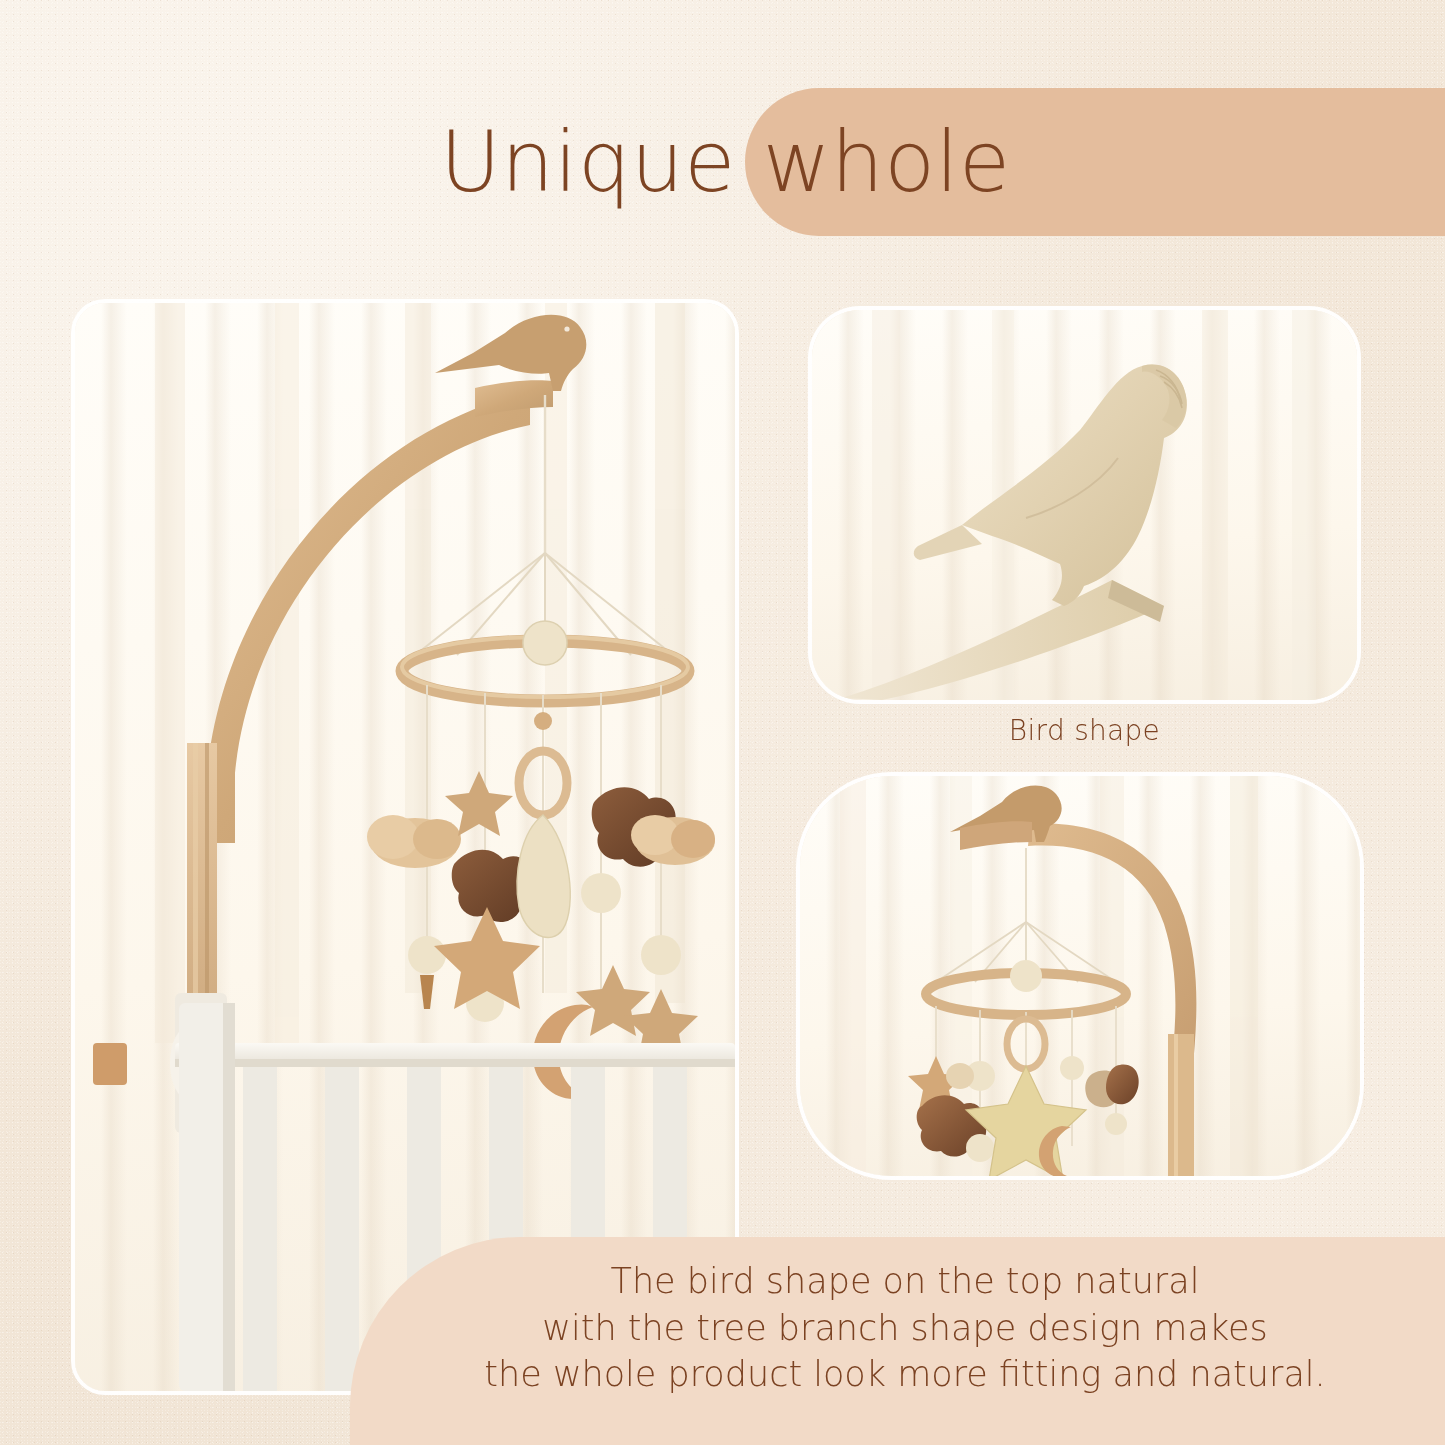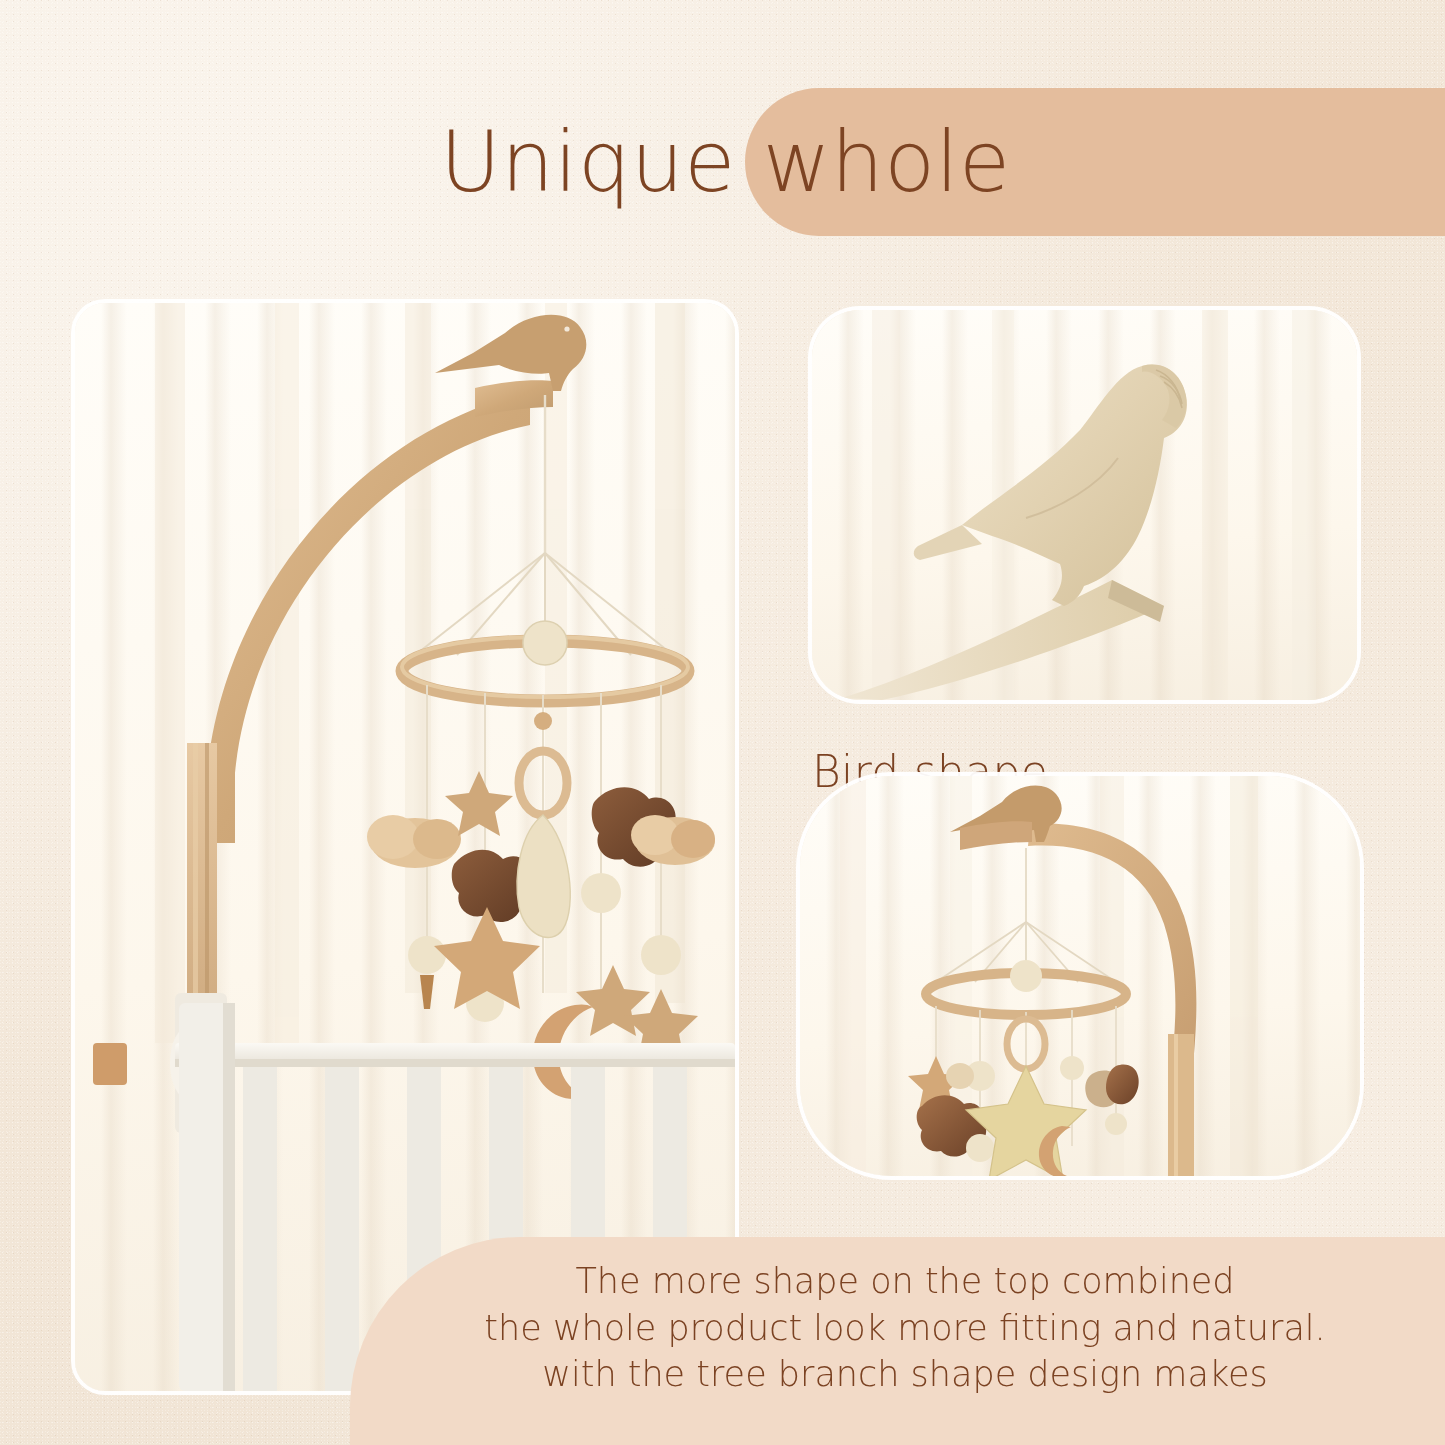--- a/index.html
+++ b/index.html
@@ -104,26 +104,26 @@
         rgba(224,209,188,.30) 36px,
         rgba(236,224,206,.00) 52px),
       linear-gradient(175deg, #fffdf8 0%, #fdf7ec 60%, #f7efe1 100%);
   }
 
   
   #label-bird-shape {
     position: absolute;
     left: 812px; top: 714px;
     width: 545px;
-    font-size: 44px;
+    text-align: center;
+    font-size: 28px;
     font-weight: 300;
     color: #7b4222;
     font-family: "DejaVu Sans", sans-serif;
     letter-spacing: .3px;
-    margin-top: 32px;
   }
 
   
   #caption-panel {
     position: absolute;
     left: 350px; top: 1237px;
     width: 1095px; height: 208px;
     background: #f2dac7;
     border-radius: 170px 0 0 0;
   }
@@ -404,18 +404,18 @@
         <path d="M262 350 c-14 2 -24 16 -23 30 c1 15 16 25 28 20 c-10 -4 -15 -14 -14 -25 c1 -11 8 -20 18 -24 Z" fill="#d3a272"></path>
         <path d="M292 298 c10 -6 22 -4 26 4 c6 10 2 24 -8 28 c-10 4 -22 -2 -24 -12 c-2 -8 0 -16 6 -20 Z" fill="#cbb08c"></path>
         <path d="M316 290 c10 -4 20 0 22 10 c3 12 -4 26 -14 28 c-10 2 -18 -6 -18 -16 c0 -10 4 -19 10 -22 Z" fill="url(#darkW2)"></path>
         <circle cx="316" cy="348" r="11" fill="#eee3c9"></circle>
       </svg>
     </div>
   </div>
 
   <div id="caption-panel"></div>
   <div id="caption-text">
-    <span>The more shape on the top combined</span>
+    <span>The bird shape on the top natural</span>
+    <span>with the tree branch shape design makes</span>
     <span>the whole product look more fitting and natural.</span>
-    <span>with the tree branch shape design makes</span>
   </div>
 
 </div>
 
 </body></html>

